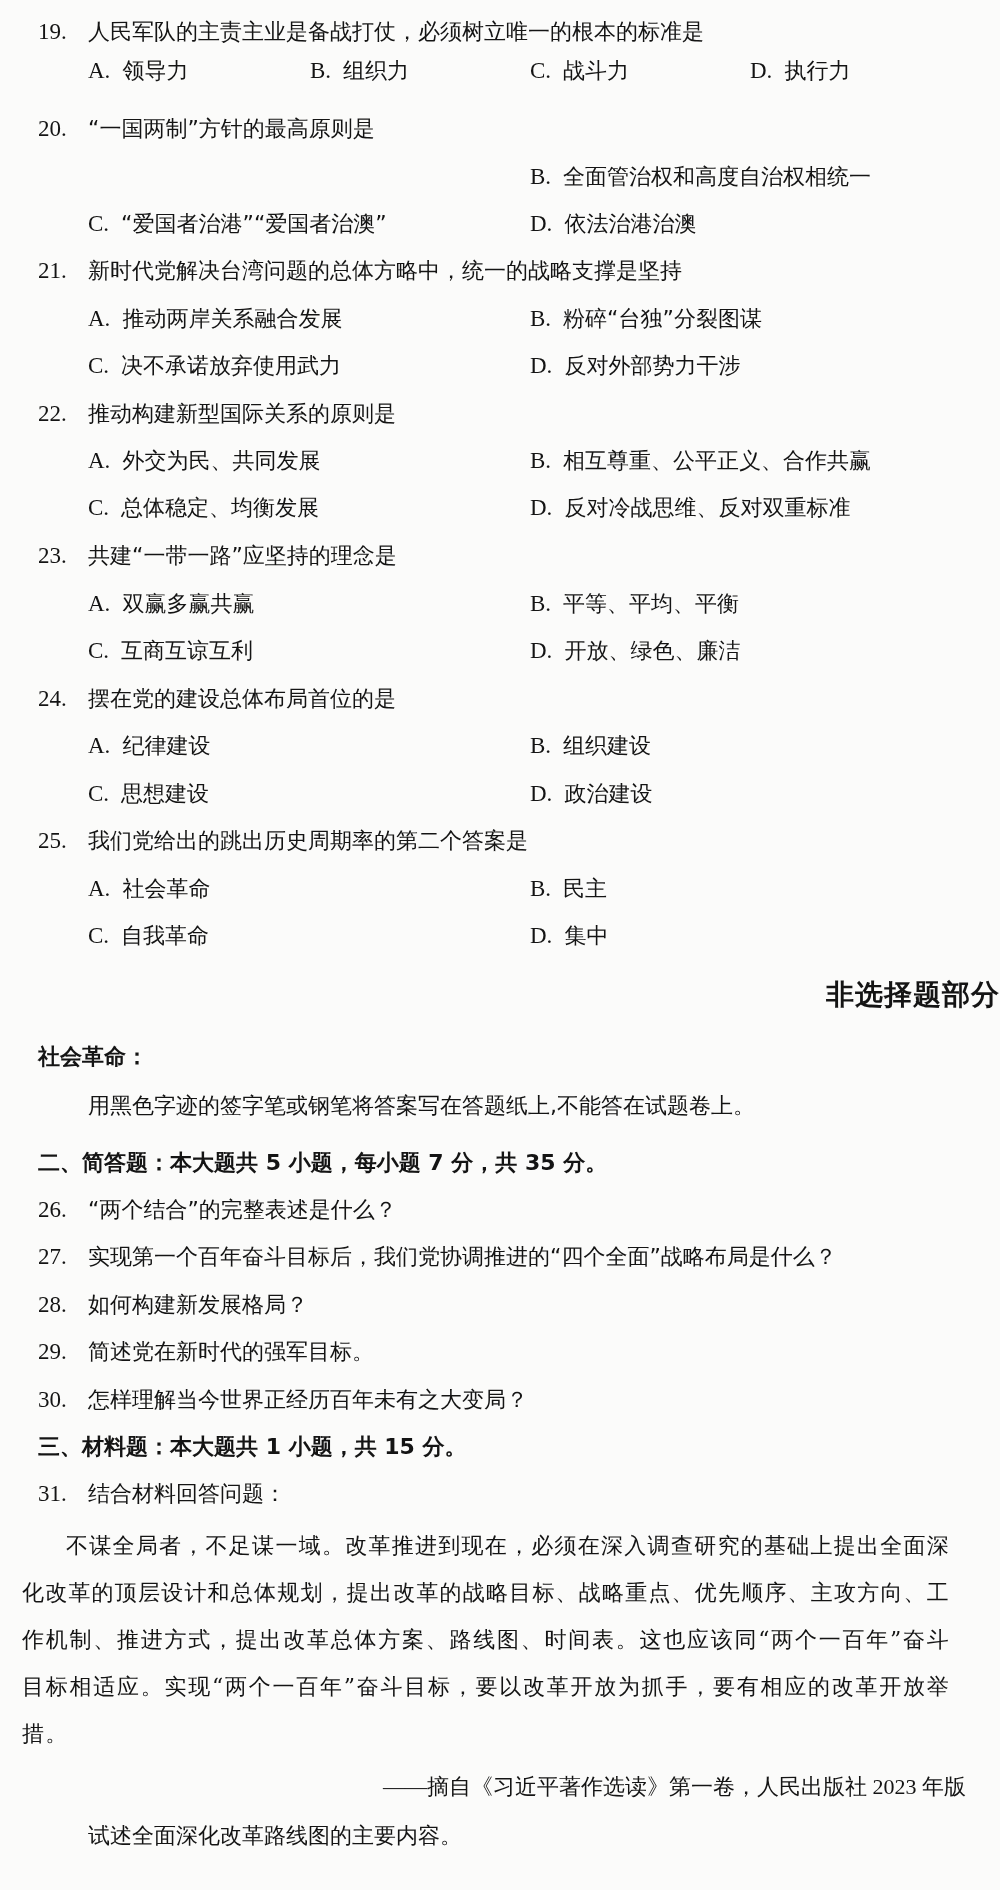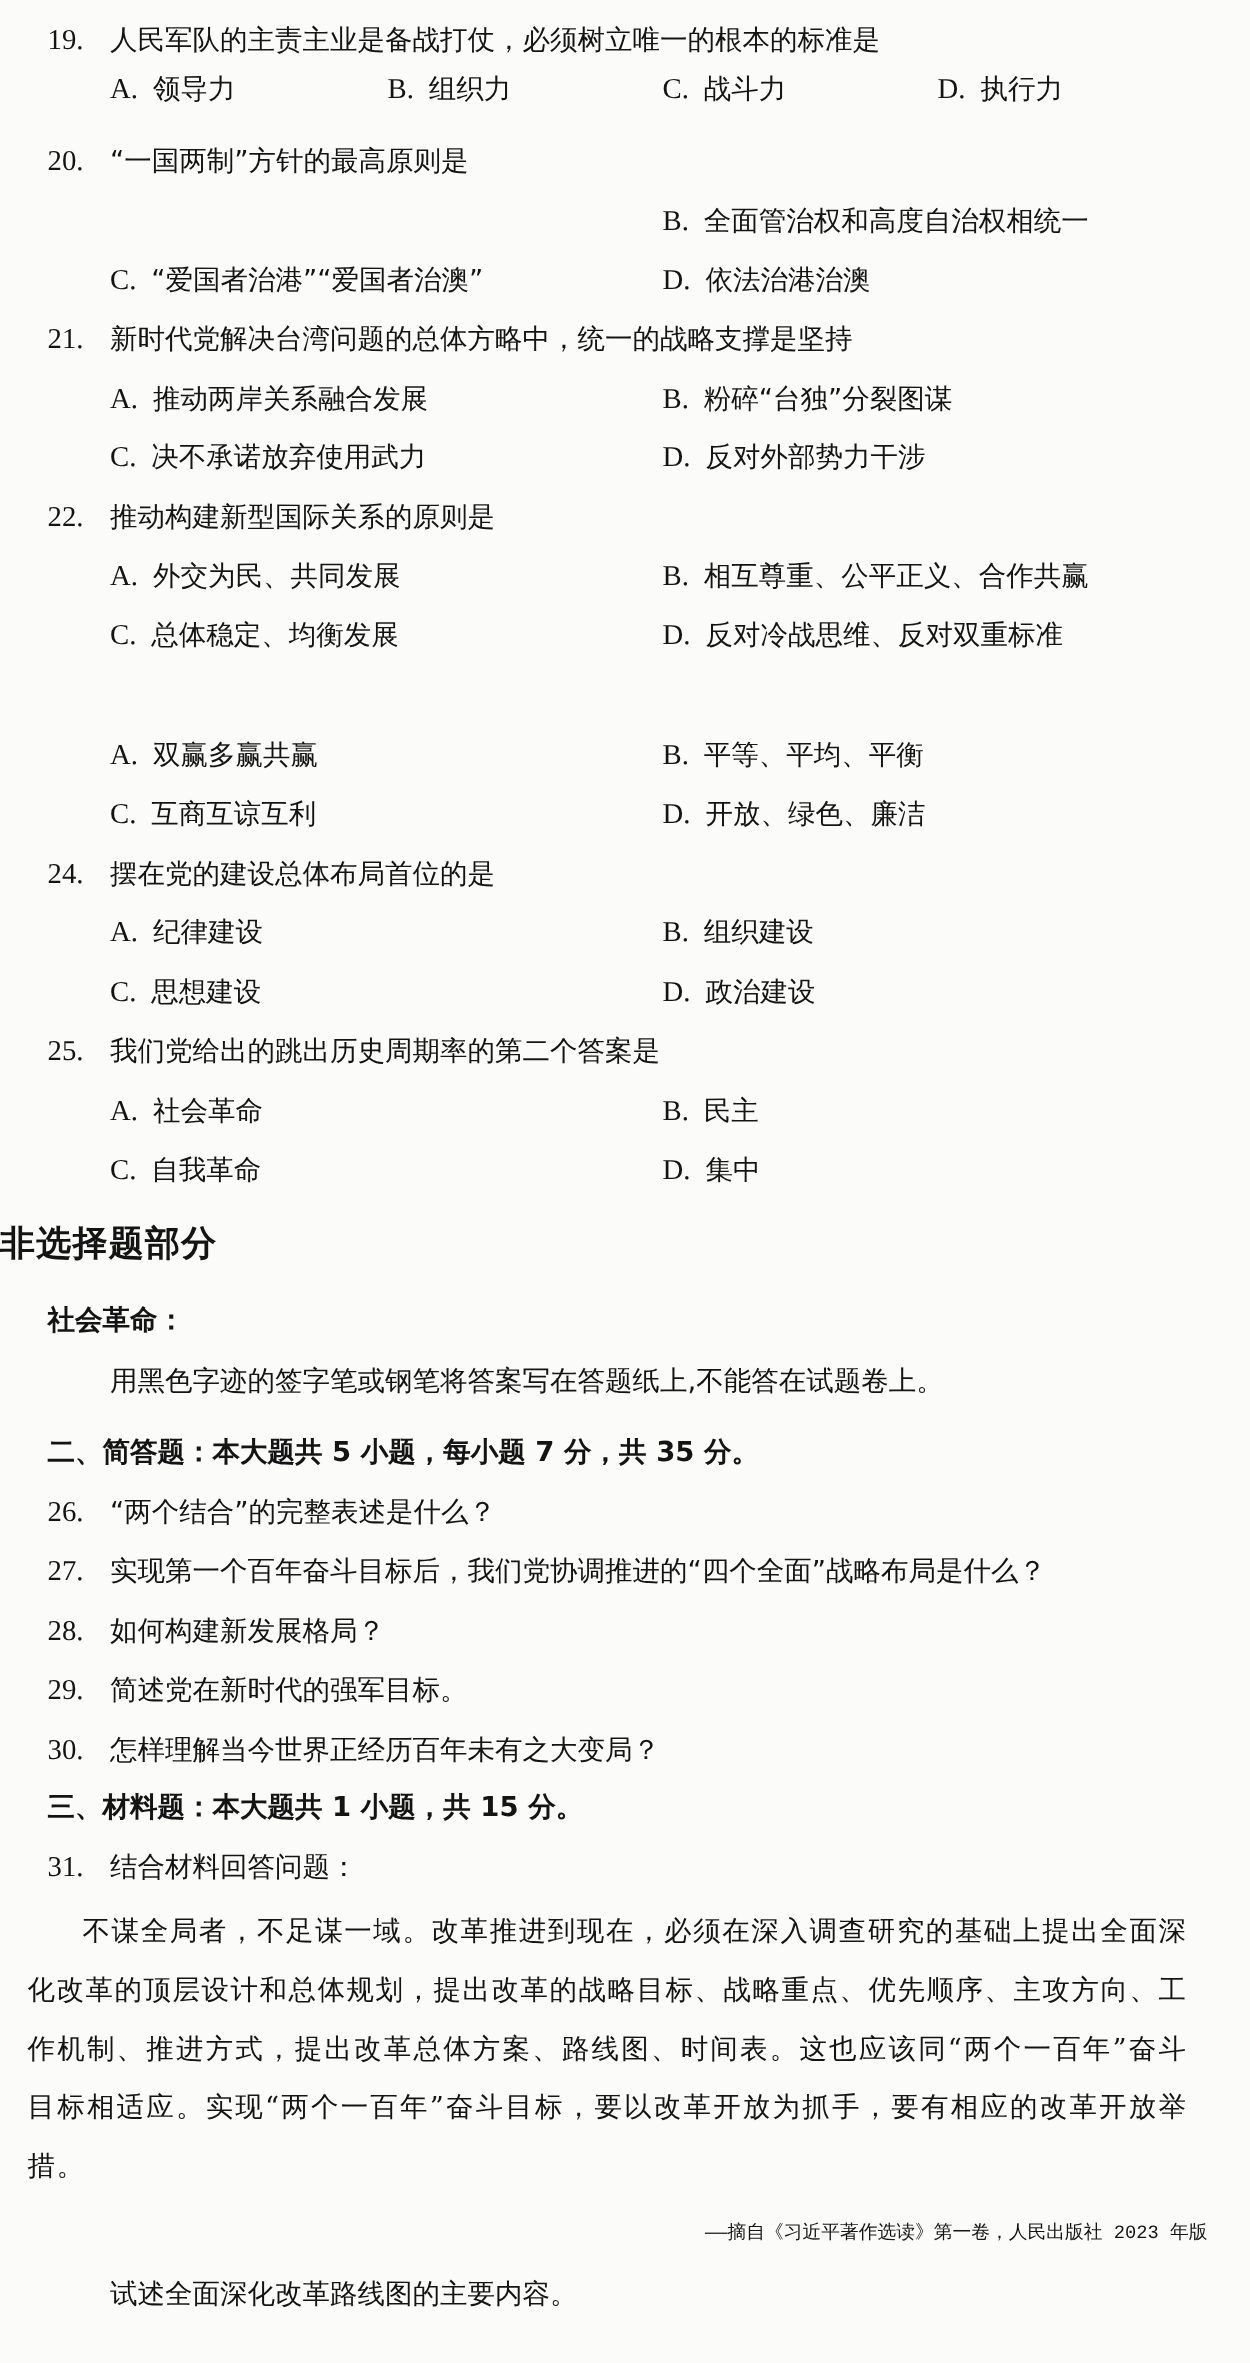--- a/index.html
+++ b/index.html
@@ -19,33 +19,33 @@
     line-height: 28px;
     white-space: nowrap;
     letter-spacing: 0px;
   }
   .q { left: 38px; }
   .opt { font-size: 22px; }
   .num { display: inline-block; width: 50px; font-family: "Liberation Serif", serif; font-size: 23px; }
   .lab { font-family: "Liberation Serif", serif; font-size: 23px; margin-right: 12px; }
   .bold { font-weight: bold; }
   .title {
-    position: absolute; left: 0; width: 1000px; text-align: left;
+    position: absolute; left: 0; width: 1000px; text-align: right;
     font-size: 28px; font-weight: bold; top: 978px; line-height: 34px;
     letter-spacing: 1px;
   }
   .para {
     position: absolute; left: 22px; width: 928px;
     font-family: "DejaVu Serif", "Liberation Serif", serif;
     font-size: 22px; line-height: 47px; text-indent: 2em;
     text-align: justify; letter-spacing: 1.2px;
   }
   .source {
-    position: absolute; right: 34px; font-family: Liberation Mono, monospace;
-    font-size: 15px; line-height: 28px; white-space: nowrap;
+    position: absolute; right: 34px; font-family: Liberation Serif, serif;
+    font-size: 22px; line-height: 28px; white-space: nowrap;
   }
 </style>
 </head>
 <body>
 
 <div class="page">
 
   <div class="line q" style="top:18px">
     <span class="num">19.</span><span>人民军队的主责主业是备战打仗，必须树立唯一的根本的标准是</span>
   </div>
@@ -70,20 +70,23 @@
   <div class="line opt" style="top:352px;left:530px"><span class="lab">D.</span><span>反对外部势力干涉</span></div>
 
   <div class="line q" style="top:400px">
     <span class="num">22.</span><span>推动构建新型国际关系的原则是</span>
   </div>
   <div class="line opt" style="top:447px;left:88px"><span class="lab">A.</span><span>外交为民、共同发展</span></div>
   <div class="line opt" style="top:447px;left:530px"><span class="lab">B.</span><span>相互尊重、公平正义、合作共赢</span></div>
   <div class="line opt" style="top:494px;left:88px"><span class="lab">C.</span><span>总体稳定、均衡发展</span></div>
   <div class="line opt" style="top:494px;left:530px"><span class="lab">D.</span><span>反对冷战思维、反对双重标准</span></div>
 
+  <div class="line q" style="top:542px">
+    <span class="num">23.</span><span>共建“一带一路”应坚持的理念是</span>
+  </div>
   <div class="line opt" style="top:590px;left:88px"><span class="lab">A.</span><span>双赢多赢共赢</span></div>
   <div class="line opt" style="top:590px;left:530px"><span class="lab">B.</span><span>平等、平均、平衡</span></div>
   <div class="line opt" style="top:637px;left:88px"><span class="lab">C.</span><span>互商互谅互利</span></div>
   <div class="line opt" style="top:637px;left:530px"><span class="lab">D.</span><span>开放、绿色、廉洁</span></div>
 
   <div class="line q" style="top:685px">
     <span class="num">24.</span><span>摆在党的建设总体布局首位的是</span>
   </div>
   <div class="line opt" style="top:732px;left:88px"><span class="lab">A.</span><span>纪律建设</span></div>
   <div class="line opt" style="top:732px;left:530px"><span class="lab">B.</span><span>组织建设</span></div>

